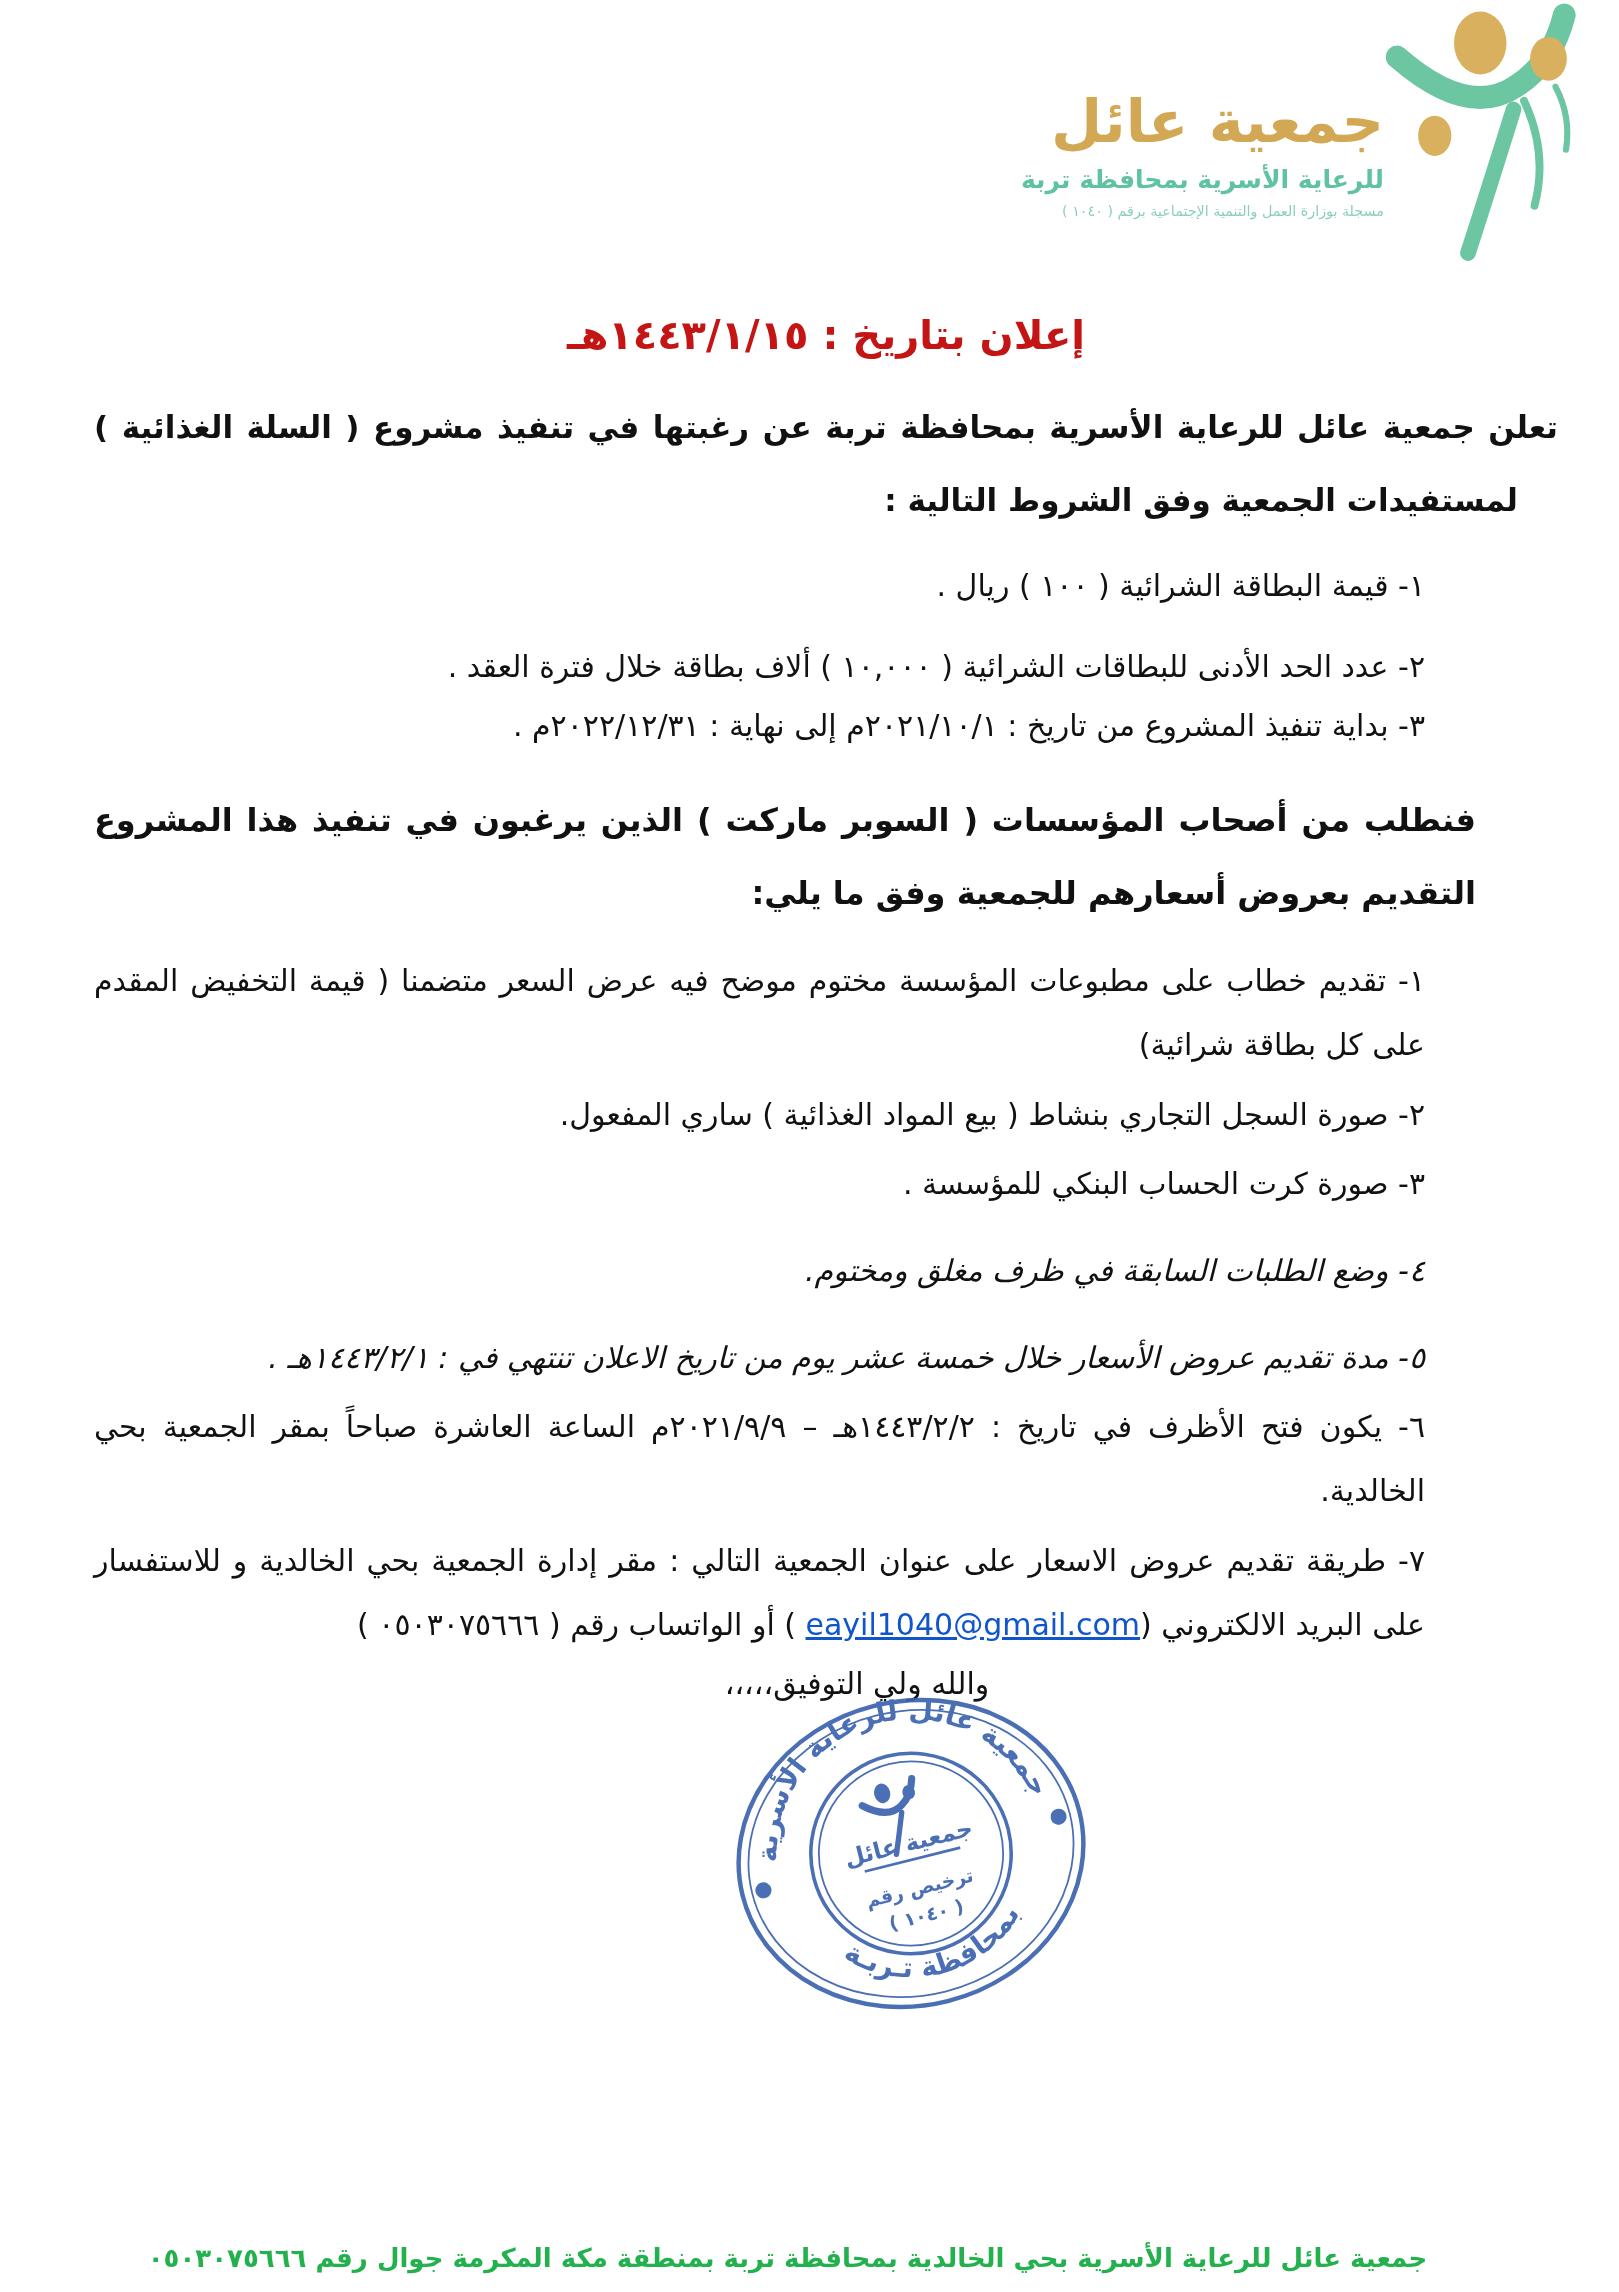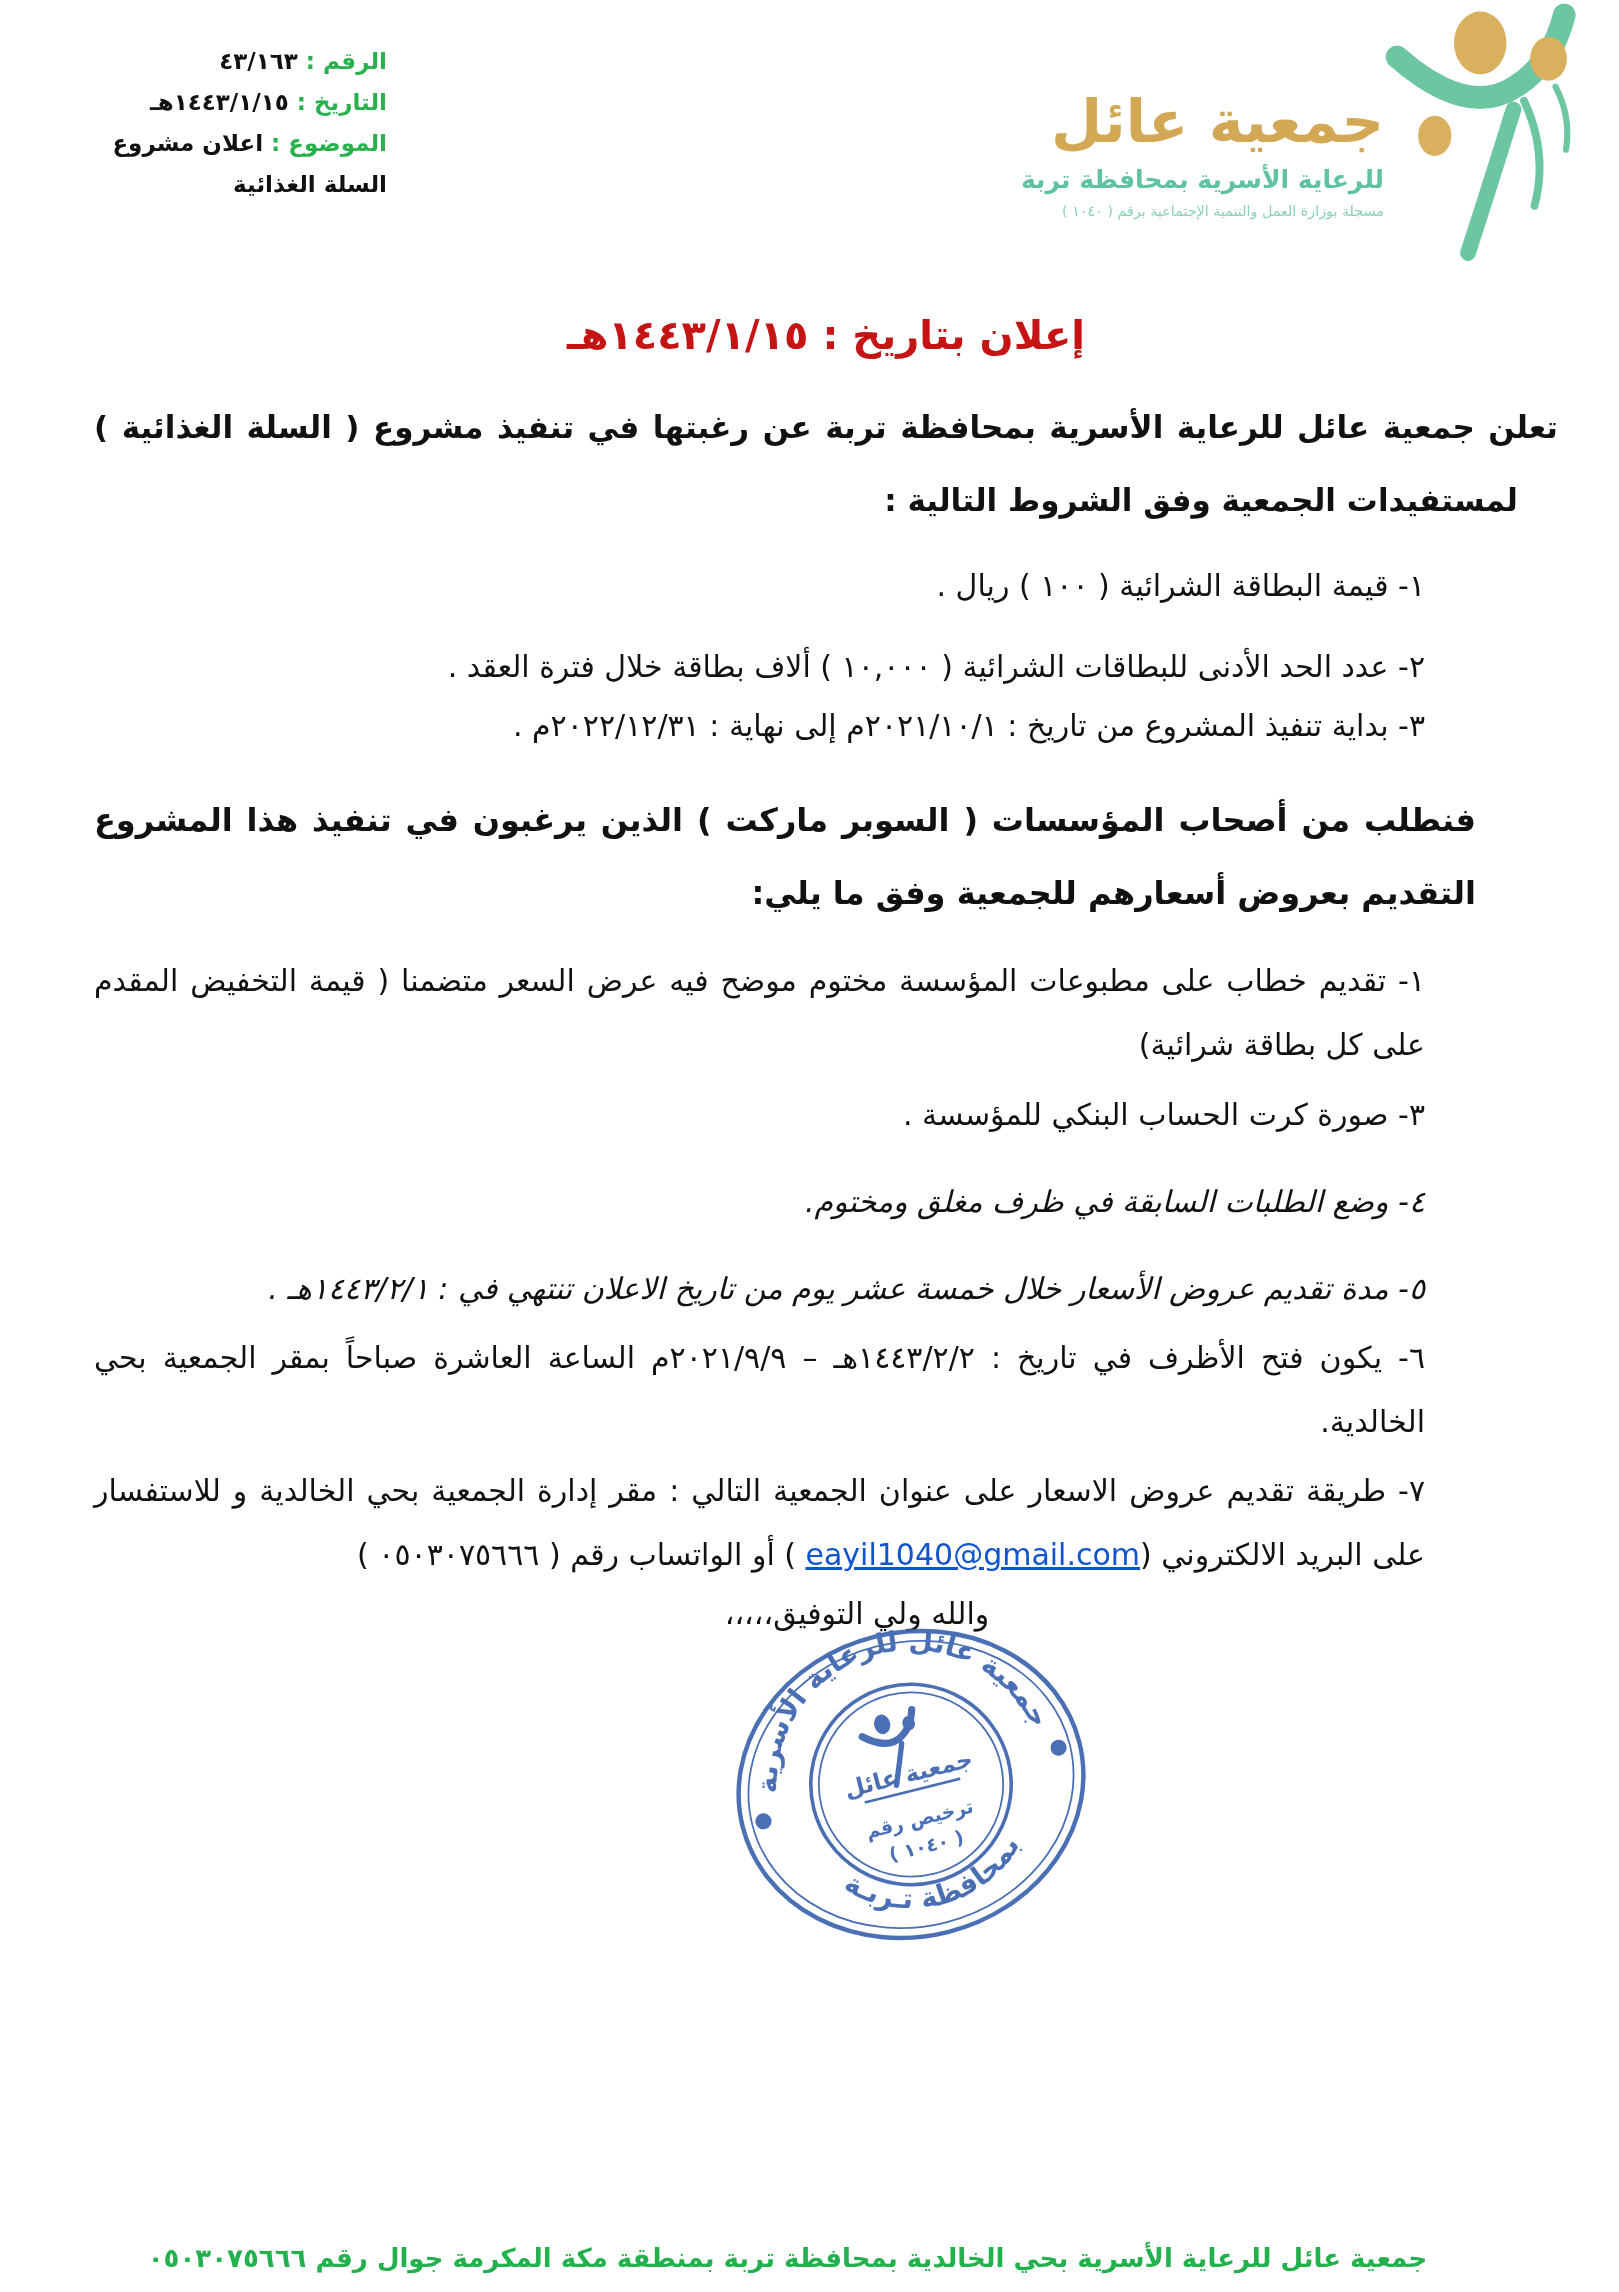--- a/index.html
+++ b/index.html
@@ -68,34 +68,20 @@
     text-align:center;color:#22b14c;font-size:26px;font-weight:bold;
   }
 </style>
 </head>
 <body>
 
 <div class="page">
 
   <div class="header">
 
-    <div class="meta">
-      <span class="meta-row">
-        <span class="meta-label">الرقم :</span>
-        <span>٤٣/١٦٣</span>
-      </span>
-      <span class="meta-row">
-        <span class="meta-label">التاريخ :</span>
-        <span>١٤٤٣/١/١٥هـ</span>
-      </span>
-      <span class="meta-row">
-        <span class="meta-label">الموضوع :</span>
-        <span>اعلان مشروع السلة الغذائية</span>
-      </span>
-    </div>
 
 
     <div class="logo">
       <div class="logo-text">
         <div class="logo-name">جمعية عائل</div>
         <div class="logo-subtitle">للرعاية الأسرية بمحافظة تربة</div>
         <div class="logo-reg">مسجلة بوزارة العمل والتنمية الإجتماعية برقم ( ١٠٤٠ )</div>
       </div>
       <svg class="logo-figure" viewBox="0 0 240 300" aria-hidden="true">
         <g fill="none" stroke="#6cc6a2" stroke-linecap="round">
@@ -121,20 +107,21 @@
     <div class="cond-list">
       <div class="cond-item">١- قيمة البطاقة الشرائية ( ١٠٠ ) ريال .</div>
       <div class="cond-item">٢- عدد الحد الأدنى للبطاقات الشرائية ( ١٠,٠٠٠ ) ألاف بطاقة خلال فترة العقد .</div>
       <div class="cond-item">٣- بداية تنفيذ المشروع من تاريخ : ٢٠٢١/١٠/١م إلى نهاية : ٢٠٢٢/١٢/٣١م .</div>
     </div>
 
     <div class="p-request">فنطلب من أصحاب المؤسسات ( السوبر ماركت ) الذين يرغبون في تنفيذ هذا المشروع التقديم بعروض أسعارهم للجمعية وفق ما يلي:</div>
 
     <div class="req-list">
       <div class="req-item">١- تقديم خطاب على مطبوعات المؤسسة مختوم موضح فيه عرض السعر متضمنا ( قيمة التخفيض المقدم على كل بطاقة شرائية)</div>
+      <div class="req-item">٢- صورة السجل التجاري بنشاط ( بيع المواد الغذائية ) ساري المفعول.</div>
       <div class="req-item">٣- صورة كرت الحساب البنكي للمؤسسة .</div>
       <div class="req-item gap-before">٤-  وضع الطلبات السابقة في ظرف مغلق ومختوم.</div>
       <div class="req-item gap-before">٥- مدة تقديم عروض الأسعار خلال خمسة عشر يوم من تاريخ الاعلان تنتهي في : ١٤٤٣/٢/١هـ .</div>
       <div class="req-item">٦- يكون فتح الأظرف في تاريخ : ١٤٤٣/٢/٢هـ – ٢٠٢١/٩/٩م الساعة العاشرة صباحاً بمقر الجمعية بحي الخالدية.</div>
       <div class="req-item">
         <span>٧- طريقة تقديم عروض الاسعار على عنوان الجمعية التالي : مقر إدارة الجمعية بحي الخالدية و للاستفسار على البريد الالكتروني (</span><a class="email-link">eayil1040@gmail.com</a><span> ) أو الواتساب رقم ( ٠٥٠٣٠٧٥٦٦٦ )</span>
       </div>
     </div>
 
     <div class="closing">والله ولي التوفيق،،،،،</div>

